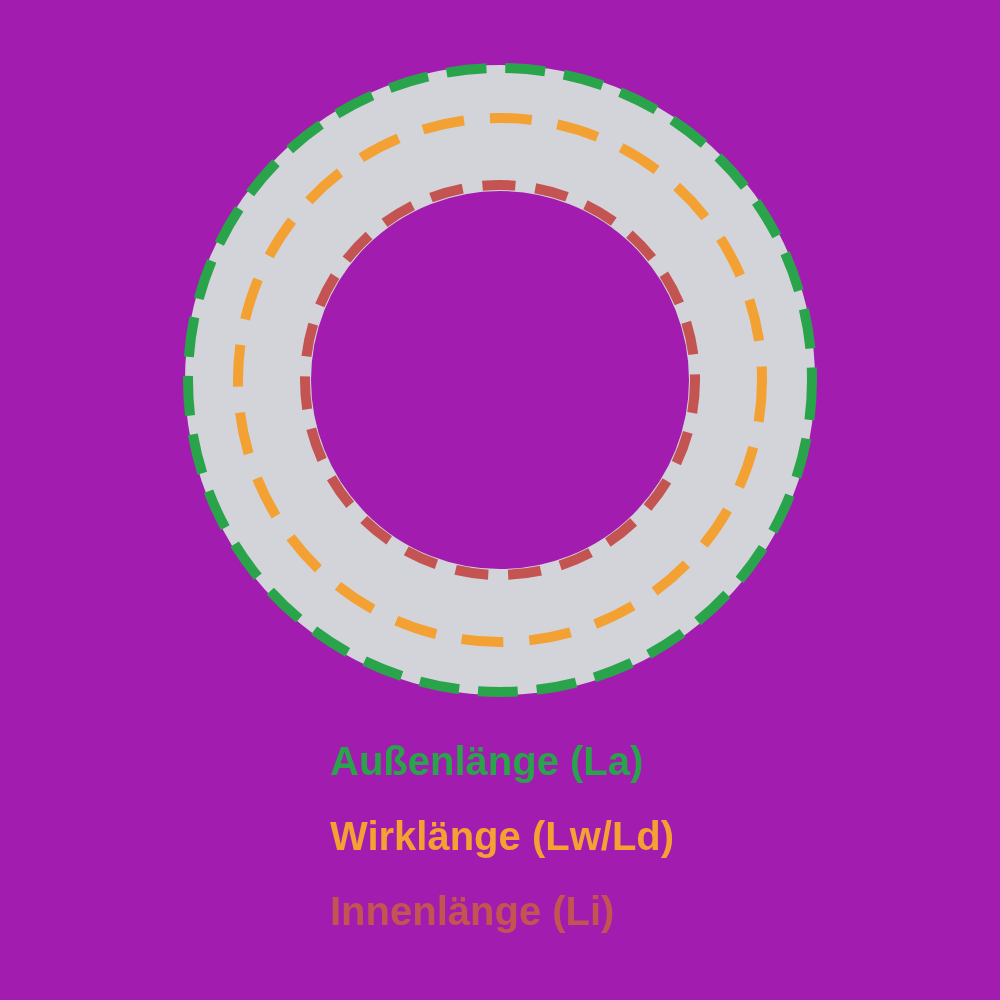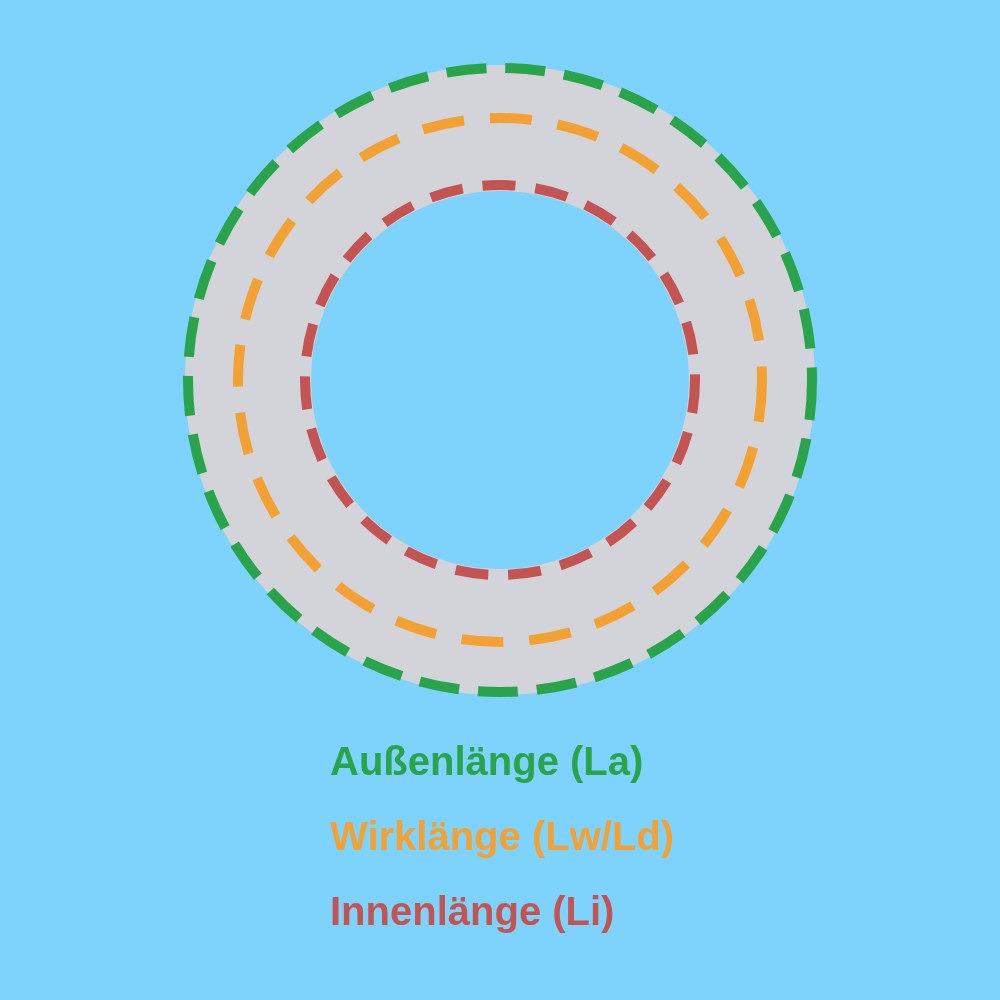--- a/index.html
+++ b/index.html
@@ -4,21 +4,21 @@
 <style>
   html, body {
     margin: 0;
     padding: 0;
     background: #ffffff;
   }
   .page {
     position: relative;
     width: 1000px;
     height: 1000px;
-    background: #7dd3fc;
+    background: #a21caf;
     overflow: hidden;
   }
   svg { display: block; }
   .label {
     font-family: "Liberation Sans", "DejaVu Sans", sans-serif;
     font-weight: bold;
     font-size: 40px;
   }
 </style>
 </head>

